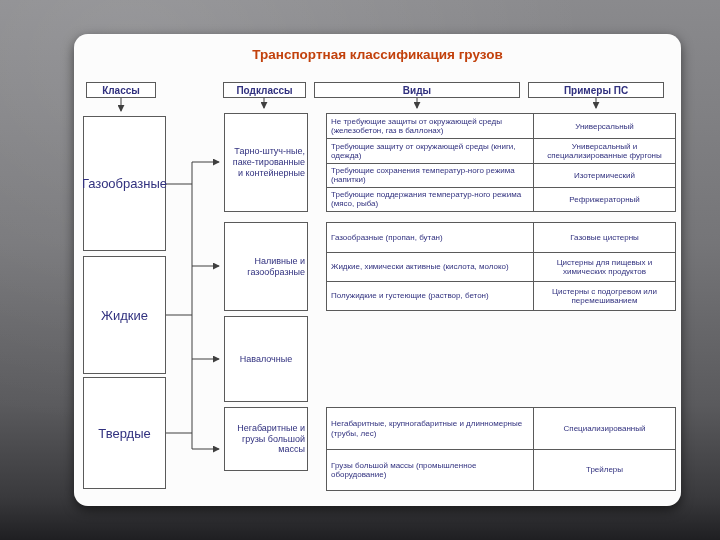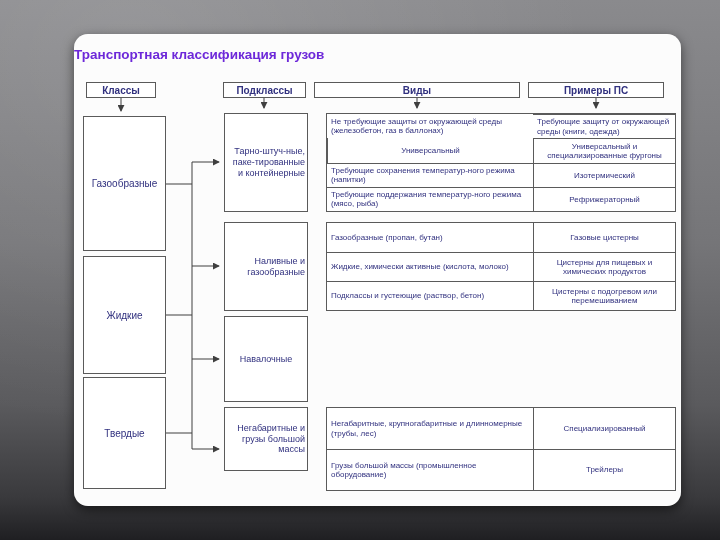--- a/index.html
+++ b/index.html
@@ -13,29 +13,29 @@
       radial-gradient(ellipse at 18% 8%, rgba(255,255,255,0.12), transparent 55%),
       linear-gradient(180deg, #8a8a8d 0%, #757578 45%, #5a5a5d 75%, #3a3a3d 92%, #1f1f22 100%);
   }
   .card {
     position:absolute; left:74px; top:34px; width:607px; height:472px;
     background:#fcfcfc; border-radius:14px;
     box-shadow:0 4px 12px rgba(0,0,0,0.55), 0 0 0 1px rgba(255,255,255,0.25) inset;
   }
   .title {
     position:absolute; top:13px; left:0; width:100%;
-    text-align:left; font-weight:bold; font-size:13.5px; color:#6d28d9;
+    text-align:center; font-weight:bold; font-size:13.5px; color:#c2410c;
   }
   .box {
     position:absolute; border:1px solid #5a5a5a; background:#ffffff;
     color:#31317f; display:flex; align-items:center; justify-content:center;
     text-align:right; box-sizing:border-box;
   }
   .hdr { font-weight:bold; font-size:10px; height:16px; top:48px; }
-  .class-box { left:9px; width:83px; font-size:10px; padding:2px; }
+  .class-box { left:9px; width:83px; font-size:13px; padding:2px; }
   .subclass-box { left:150px; width:84px; font-size:9px; padding:2px; line-height:1.2; }
   .group-table {
     position:absolute; left:240px; width:350px; box-sizing:border-box;
     border:1px solid #5a5a5a; background:#fff;
     display:grid; grid-template-columns:206px 1fr; grid-auto-rows:1fr;
     color:#31317f; font-size:8px; line-height:1.15;margin-left:12px;
   }
   .cell { display:flex; align-items:center; padding:1px 4px; box-sizing:border-box; }
   .cell.type { justify-content:flex-start; text-align:left; }
   .cell.example { justify-content:center; text-align:center; border-left:1px solid #5a5a5a; }
@@ -82,35 +82,35 @@
   <div class="box class-box" style="top:222px; height:118px;">Жидкие</div>
   <div class="box class-box" style="top:343px; height:112px;">Твердые</div>
 
   <div class="box subclass-box" style="top:79px; height:99px;">Тарно-штуч-ные, паке-тированные и контейнерные</div>
   <div class="box subclass-box" style="top:188px; height:89px;">Наливные и газообразные</div>
   <div class="box subclass-box" style="top:282px; height:86px;">Навалочные</div>
   <div class="box subclass-box" style="top:373px; height:64px;">Негабаритные и грузы большой массы</div>
 
   <div class="group-table" style="top:79px; height:99px;">
     <div class="cell type">Не требующие защиты от окружающей среды (железобетон, газ в баллонах)</div>
+    <div class="cell example">Универсальный</div>
     <div class="cell type bt">Требующие защиту от окружающей среды (книги, одежда)</div>
-    <div class="cell example">Универсальный</div>
     <div class="cell example bt">Универсальный и специализированные фургоны</div>
     <div class="cell type bt">Требующие сохранения температур-ного  режима (напитки)</div>
     <div class="cell example bt">Изотермический</div>
     <div class="cell type bt">Требующие поддержания температур-ного режима (мясо, рыба)</div>
     <div class="cell example bt">Рефрижераторный</div>
   </div>
 
   <div class="group-table" style="top:188px; height:89px;">
     <div class="cell type">Газообразные (пропан, бутан)</div>
     <div class="cell example">Газовые цистерны</div>
     <div class="cell type bt">Жидкие, химически активные (кислота, молоко)</div>
     <div class="cell example bt">Цистерны для пищевых и химических продуктов</div>
-    <div class="cell type bt">Подклассы и густеющие (раствор, бетон)</div>
+    <div class="cell type bt">Полужидкие и густеющие (раствор, бетон)</div>
     <div class="cell example bt">Цистерны с подогревом или перемешиванием</div>
   </div>
 
 
   <div class="group-table" style="top:373px; height:84px;">
     <div class="cell type">Негабаритные, крупногабаритные и длинномерные (трубы, лес)</div>
     <div class="cell example">Специализированный</div>
     <div class="cell type bt">Грузы большой массы (промышленное оборудование)</div>
     <div class="cell example bt">Трейлеры</div>
   </div>

